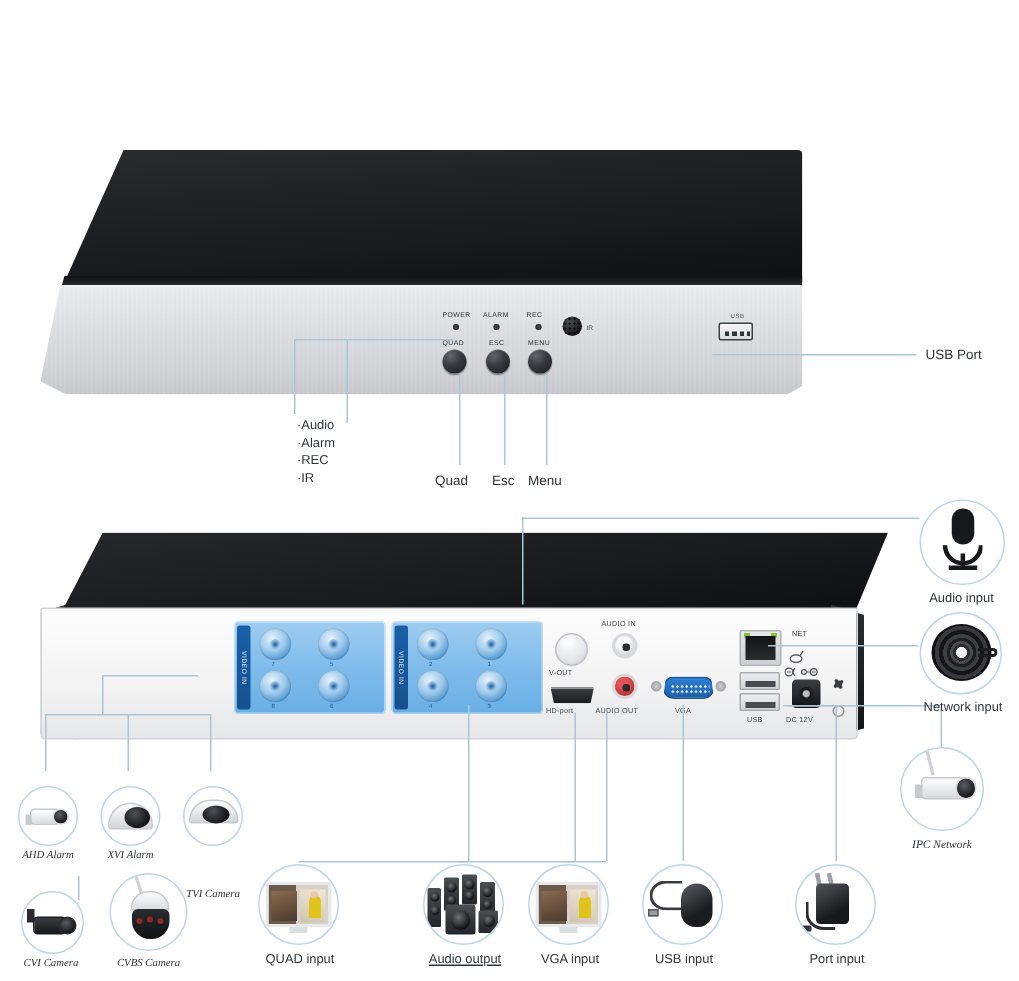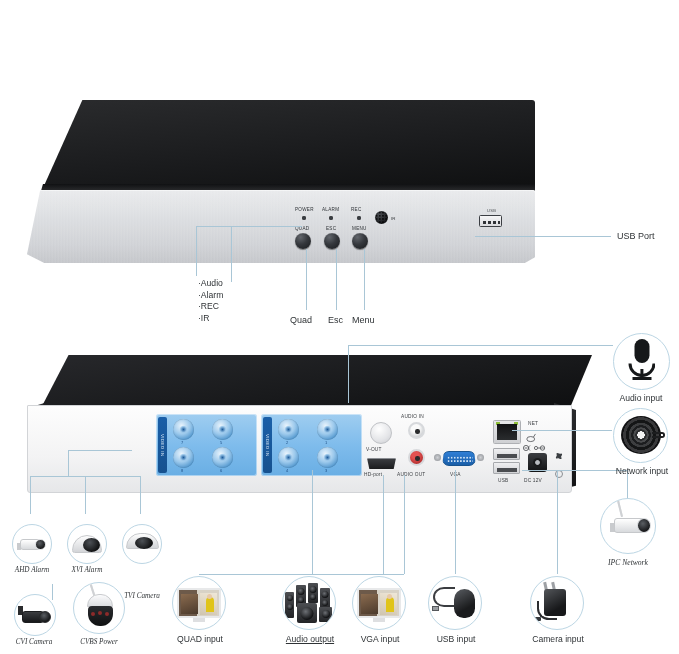--- a/index.html
+++ b/index.html
@@ -533,21 +533,21 @@
   <div class="icirc" style="left:73px; top:582px; width:52px; height:52px;">
     <div style="position:relative; width:52px; height:52px;">
       <div class="cam-ant" style="left:18px; top:1px; transform:rotate(-18deg);"></div>
       <div class="ptz-top" style="left:13px; top:12px;"></div>
       <div class="ptz-ball" style="left:14px; top:24px;"></div>
       <div class="ptz-ir" style="left:17px; top:30px;"></div>
       <div class="ptz-ir" style="left:24px; top:29px;"></div>
       <div class="ptz-ir" style="left:31px; top:30px;"></div>
     </div>
   </div>
-  <div class="icap-it" style="left:66px; top:638px; width:66px;">CVBS Power</div>
+  <div class="icap-it" style="left:66px; top:638px; width:66px;">CVBS Camera</div>
 
   <div class="icirc" style="left:172px; top:576px; width:54px; height:54px;">
     <div class="monitor">
       <div class="mon-screen">
         <div class="mon-l"></div>
         <div class="mon-r"></div>
         <div class="mon-person"></div>
         <div class="mon-head"></div>
       </div>
       <div class="mon-stand"></div>
@@ -607,15 +607,15 @@
 
   <div class="icirc" style="left:530px; top:576px; width:54px; height:54px;">
     <div style="position:relative; width:50px; height:44px;">
       <div class="adapter-prong" style="left:12px; top:1px; transform:rotate(-12deg);"></div>
       <div class="adapter-prong" style="left:20px; top:1px; transform:rotate(-12deg);"></div>
       <div class="adapter" style="left:12px; top:8px;"></div>
       <div class="adapter-wire" style="left:5px; top:20px;"></div>
       <div class="adapter-tip" style="left:2px; top:36px;"></div>
     </div>
   </div>
-  <div class="icap" style="left:521px; top:634px; width:74px;">Camera input</div>
+  <div class="icap" style="left:521px; top:634px; width:74px;">Port input</div>
 
 </div>
 
 </body></html>

